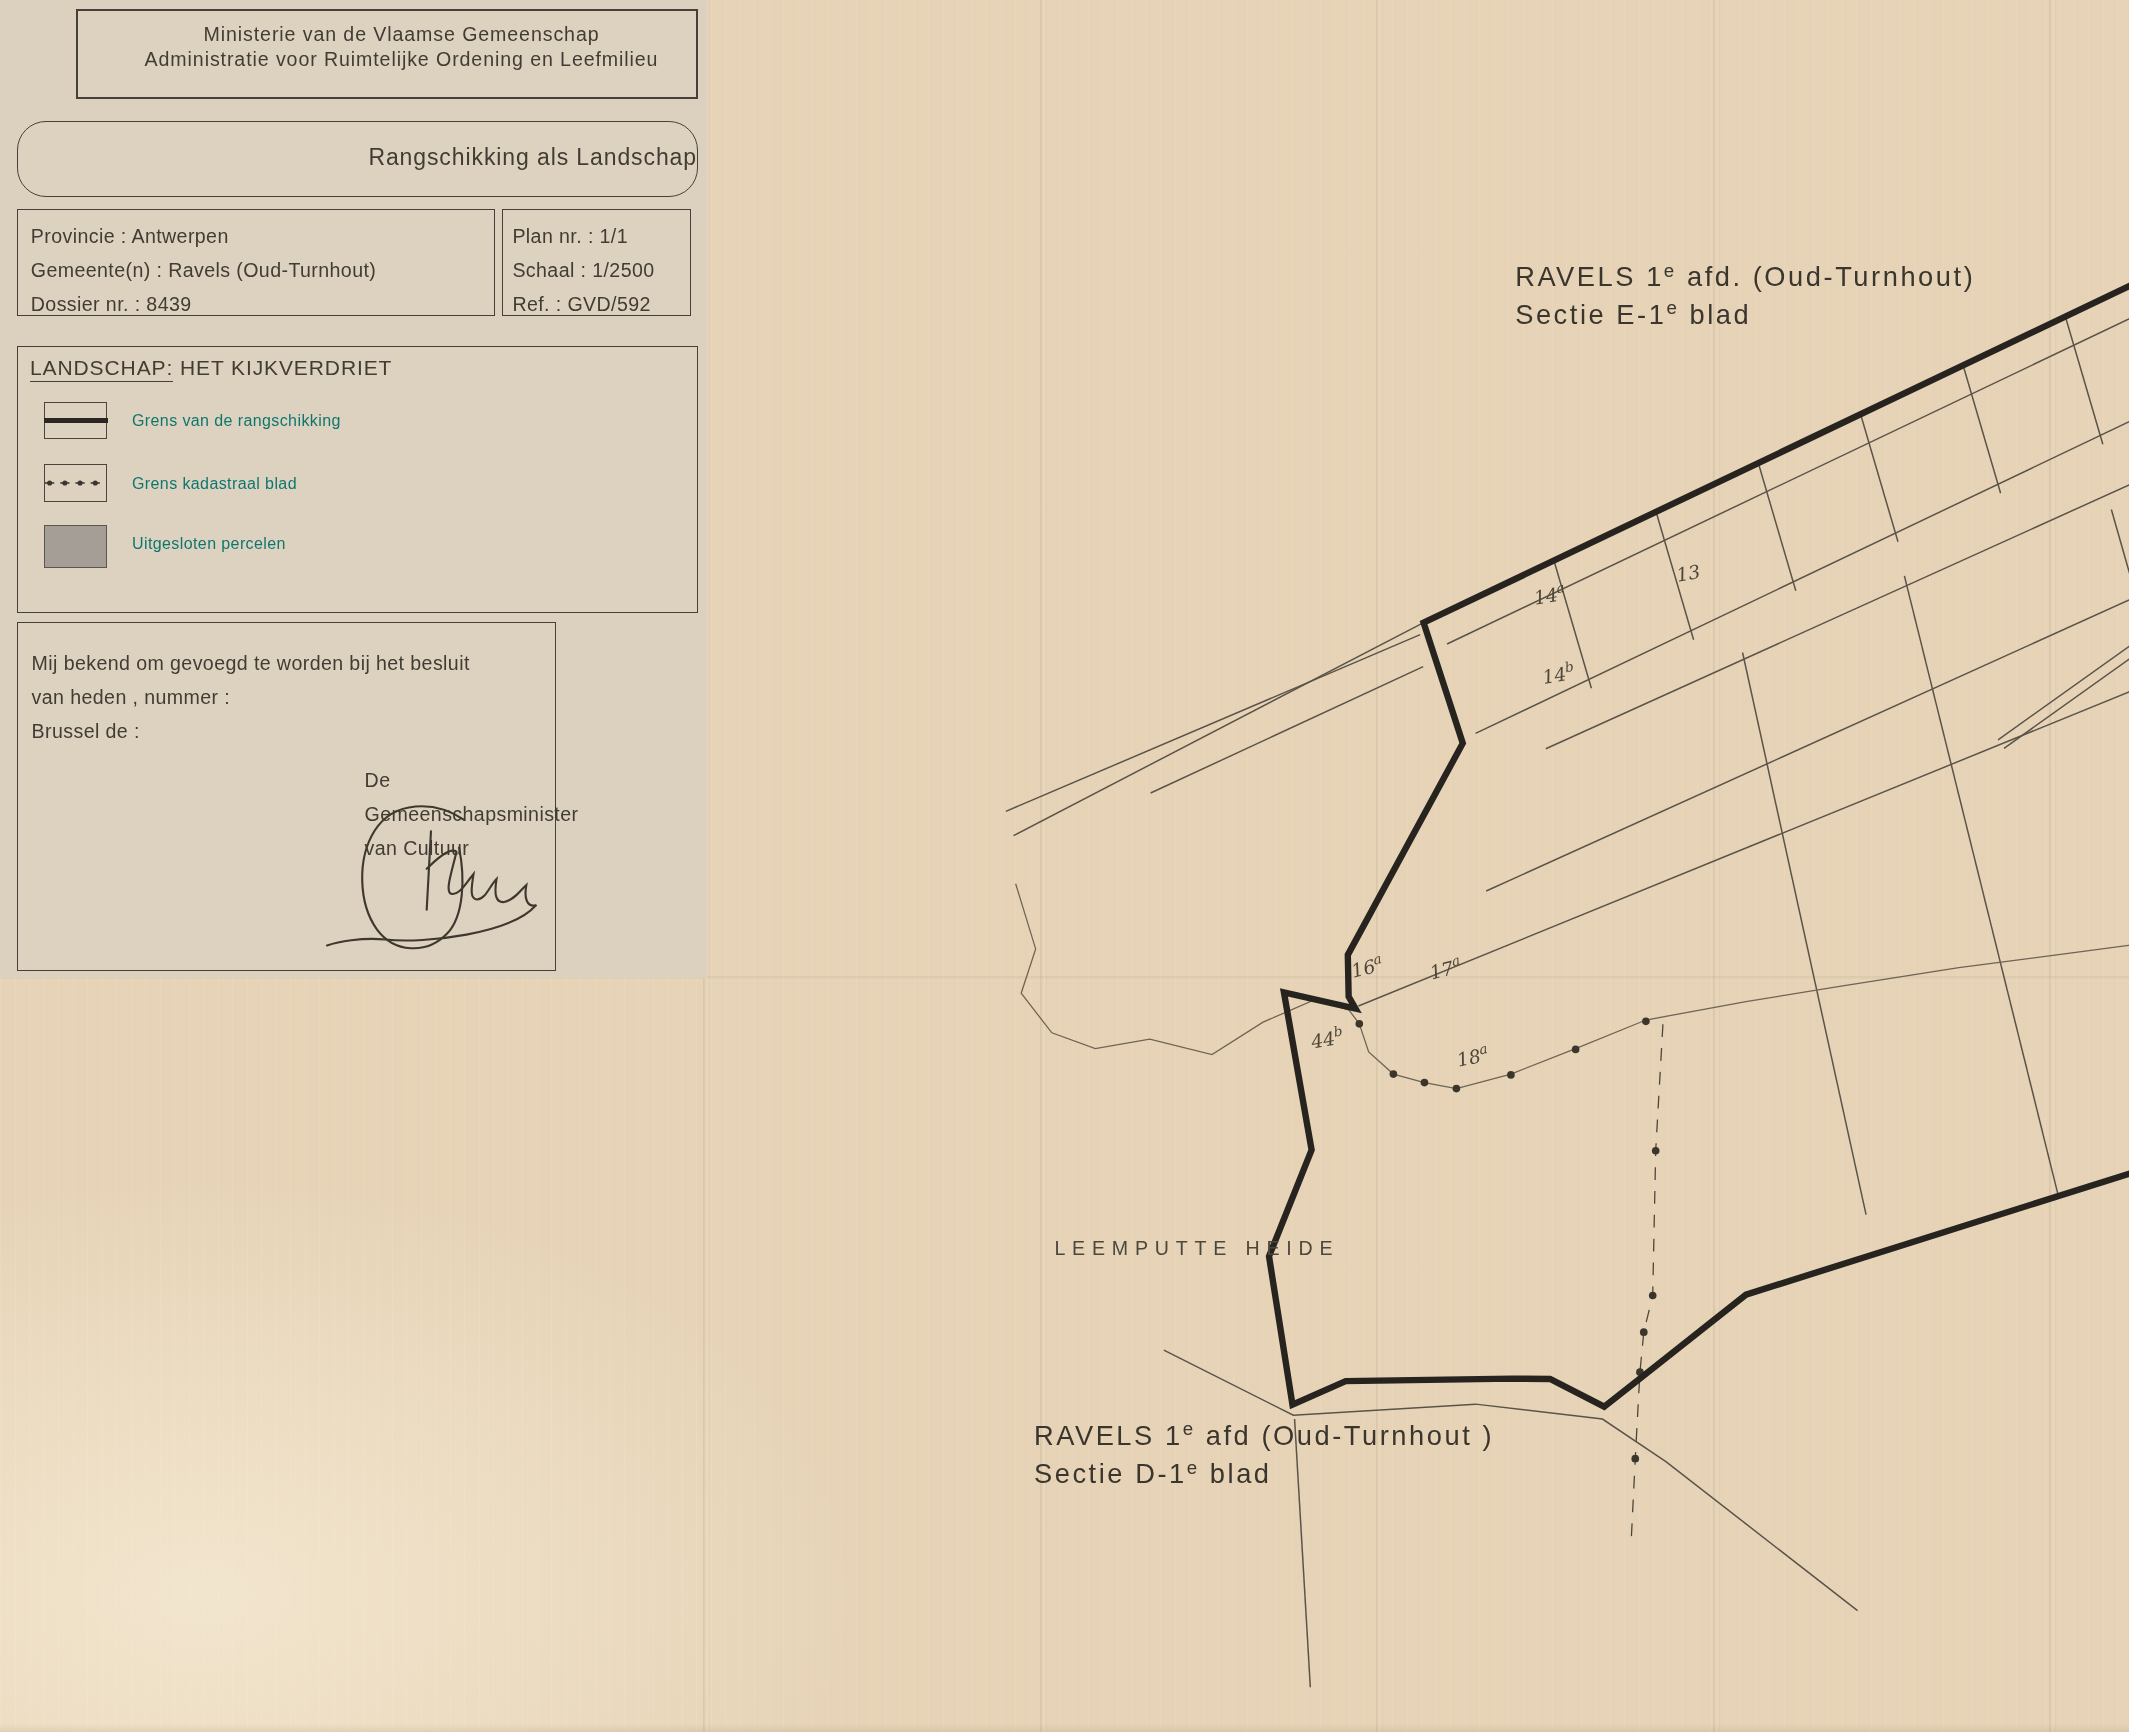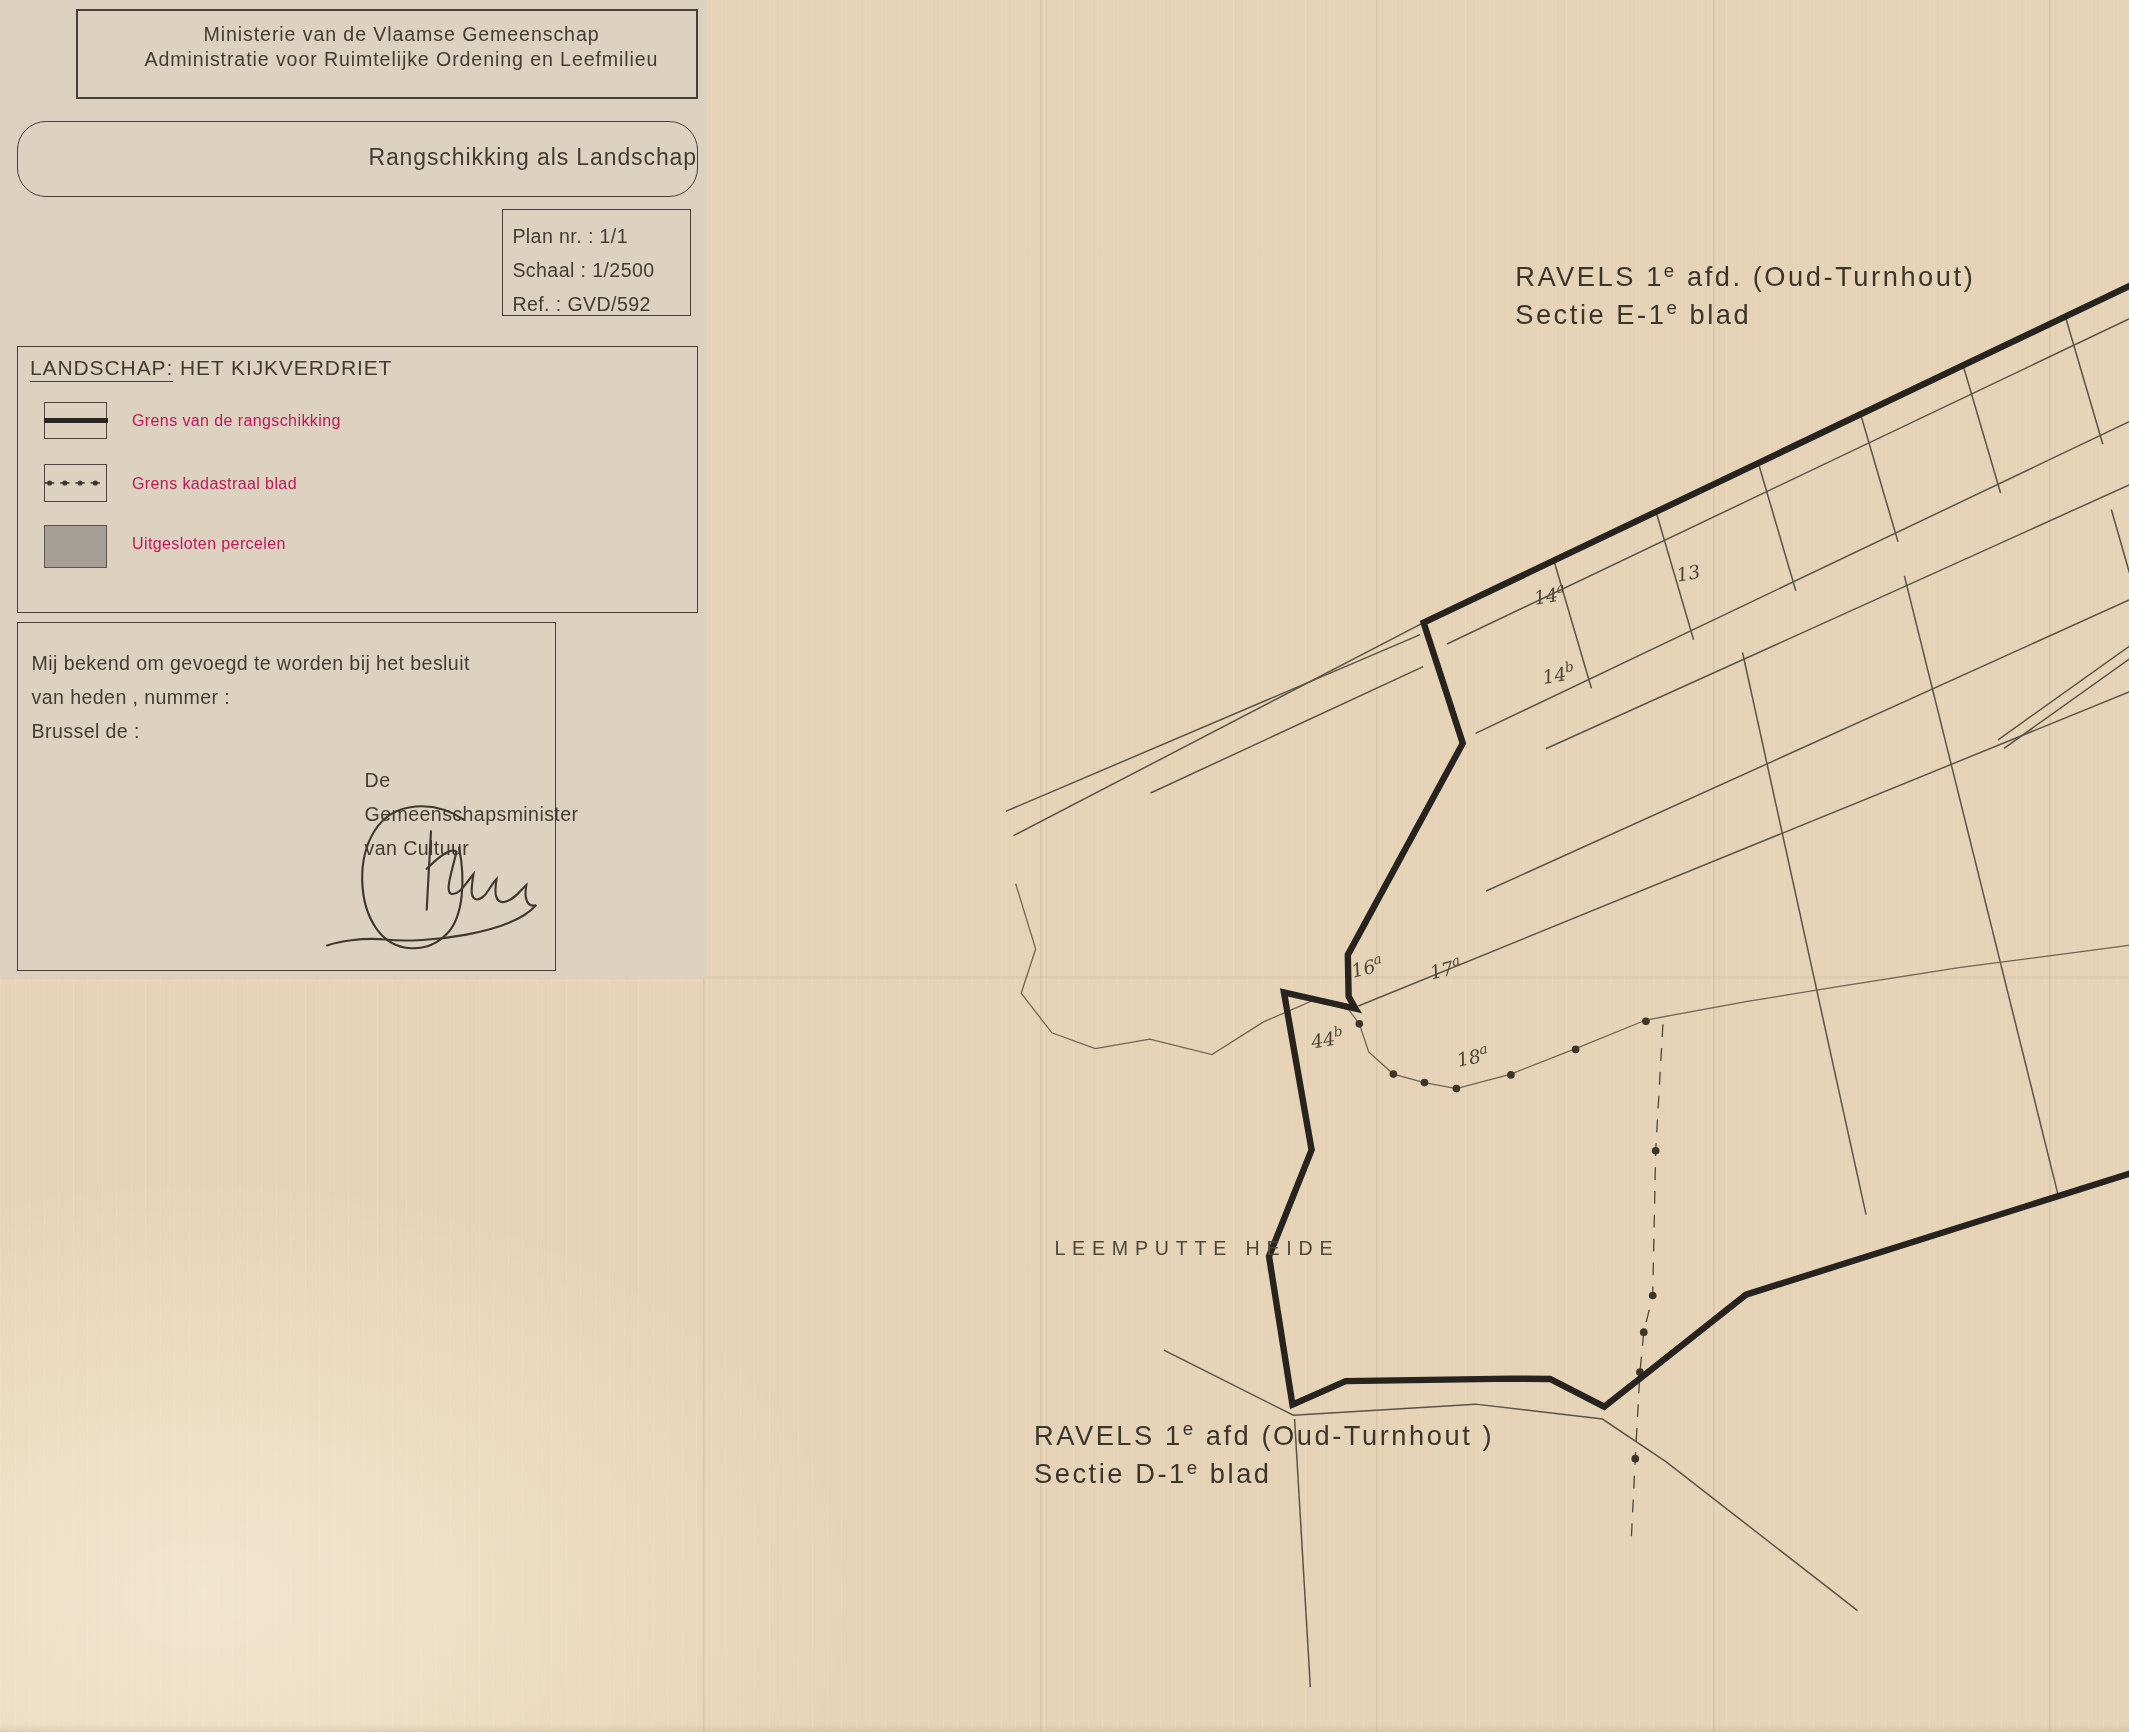--- a/index.html
+++ b/index.html
@@ -29,21 +29,21 @@
   #box-info-right{left:502px;top:209px;width:189px;height:107px;padding:8.5px 0 0 9.4px;}
   .field{font-size:19.6px;line-height:34px;letter-spacing:0.4px;white-space:nowrap;}
   #box-legend{left:17px;top:346px;width:681px;height:267px;}
   #box-legend .ltitle{position:absolute;left:12px;top:9.4px;font-size:21px;letter-spacing:0.9px;}
   #box-legend .ltitle .u{border-bottom:1.7px solid #45413a;padding-bottom:1.7px;}
   .sym{position:absolute;left:26.4px;width:63px;border:1.3px solid #4a453e;box-sizing:border-box;}
   #sym-rangschikking{top:55px;height:37px;}
   #sym-rangschikking .thick{position:absolute;left:-1.3px;right:-1.3px;top:50%;margin-top:-2.6px;height:5.5px;background:#2a2722;}
   #sym-kadastraal{top:117px;height:38px;}
   #sym-uitgesloten{top:178px;height:43px;background:#a49e97;border-color:#5c564e;}
-  .lglabel{position:absolute;left:114px;font-size:16px;color:#be185d;letter-spacing:0.4px;}
+  .lglabel{position:absolute;left:114px;font-size:16px;color:#0f766e;letter-spacing:0.4px;}
   #box-statement{left:17px;top:622px;width:539px;height:349px;padding:23px 0 0 13.6px;}
   #box-statement .ln{font-size:19.6px;line-height:34px;letter-spacing:0.4px;}
   .minister{margin:15.3px 0 0 333px;}
   .minister .ln{font-size:19.6px;line-height:30px;}
 
   
   svg.map{position:absolute;left:0;top:0;width:3394px;height:1733px;pointer-events:none;}
   svg text{font-family:"Liberation Sans",sans-serif;fill:#3f3a32;}
   .seclabel{font-size:64px;letter-spacing:6px;fill:#3a352d;}
   .sup{font-size:44px;}
@@ -72,20 +72,25 @@
 
     <div id="box-ministry" class="pbox">
       <div class="ln">Ministerie van de Vlaamse Gemeenschap</div>
       <div class="ln">Administratie voor Ruimtelijke Ordening en Leefmilieu</div>
     </div>
 
     <div id="box-title" class="pbox">
       <div class="ln">Rangschikking als Landschap</div>
     </div>
 
+    <div id="box-info-left" class="pbox">
+      <div class="field">Provincie : Antwerpen</div>
+      <div class="field">Gemeente(n) : Ravels (Oud-Turnhout)</div>
+      <div class="field">Dossier nr. : 8439</div>
+    </div>
 
     <div id="box-info-right" class="pbox">
       <div class="field">Plan nr. : 1/1</div>
       <div class="field">Schaal : 1/2500</div>
       <div class="field">Ref. : GVD/592</div>
     </div>
 
     <div id="box-legend" class="pbox">
       <div class="ltitle">
         <span class="u">LANDSCHAP:</span><span> HET KIJKVERDRIET</span>

